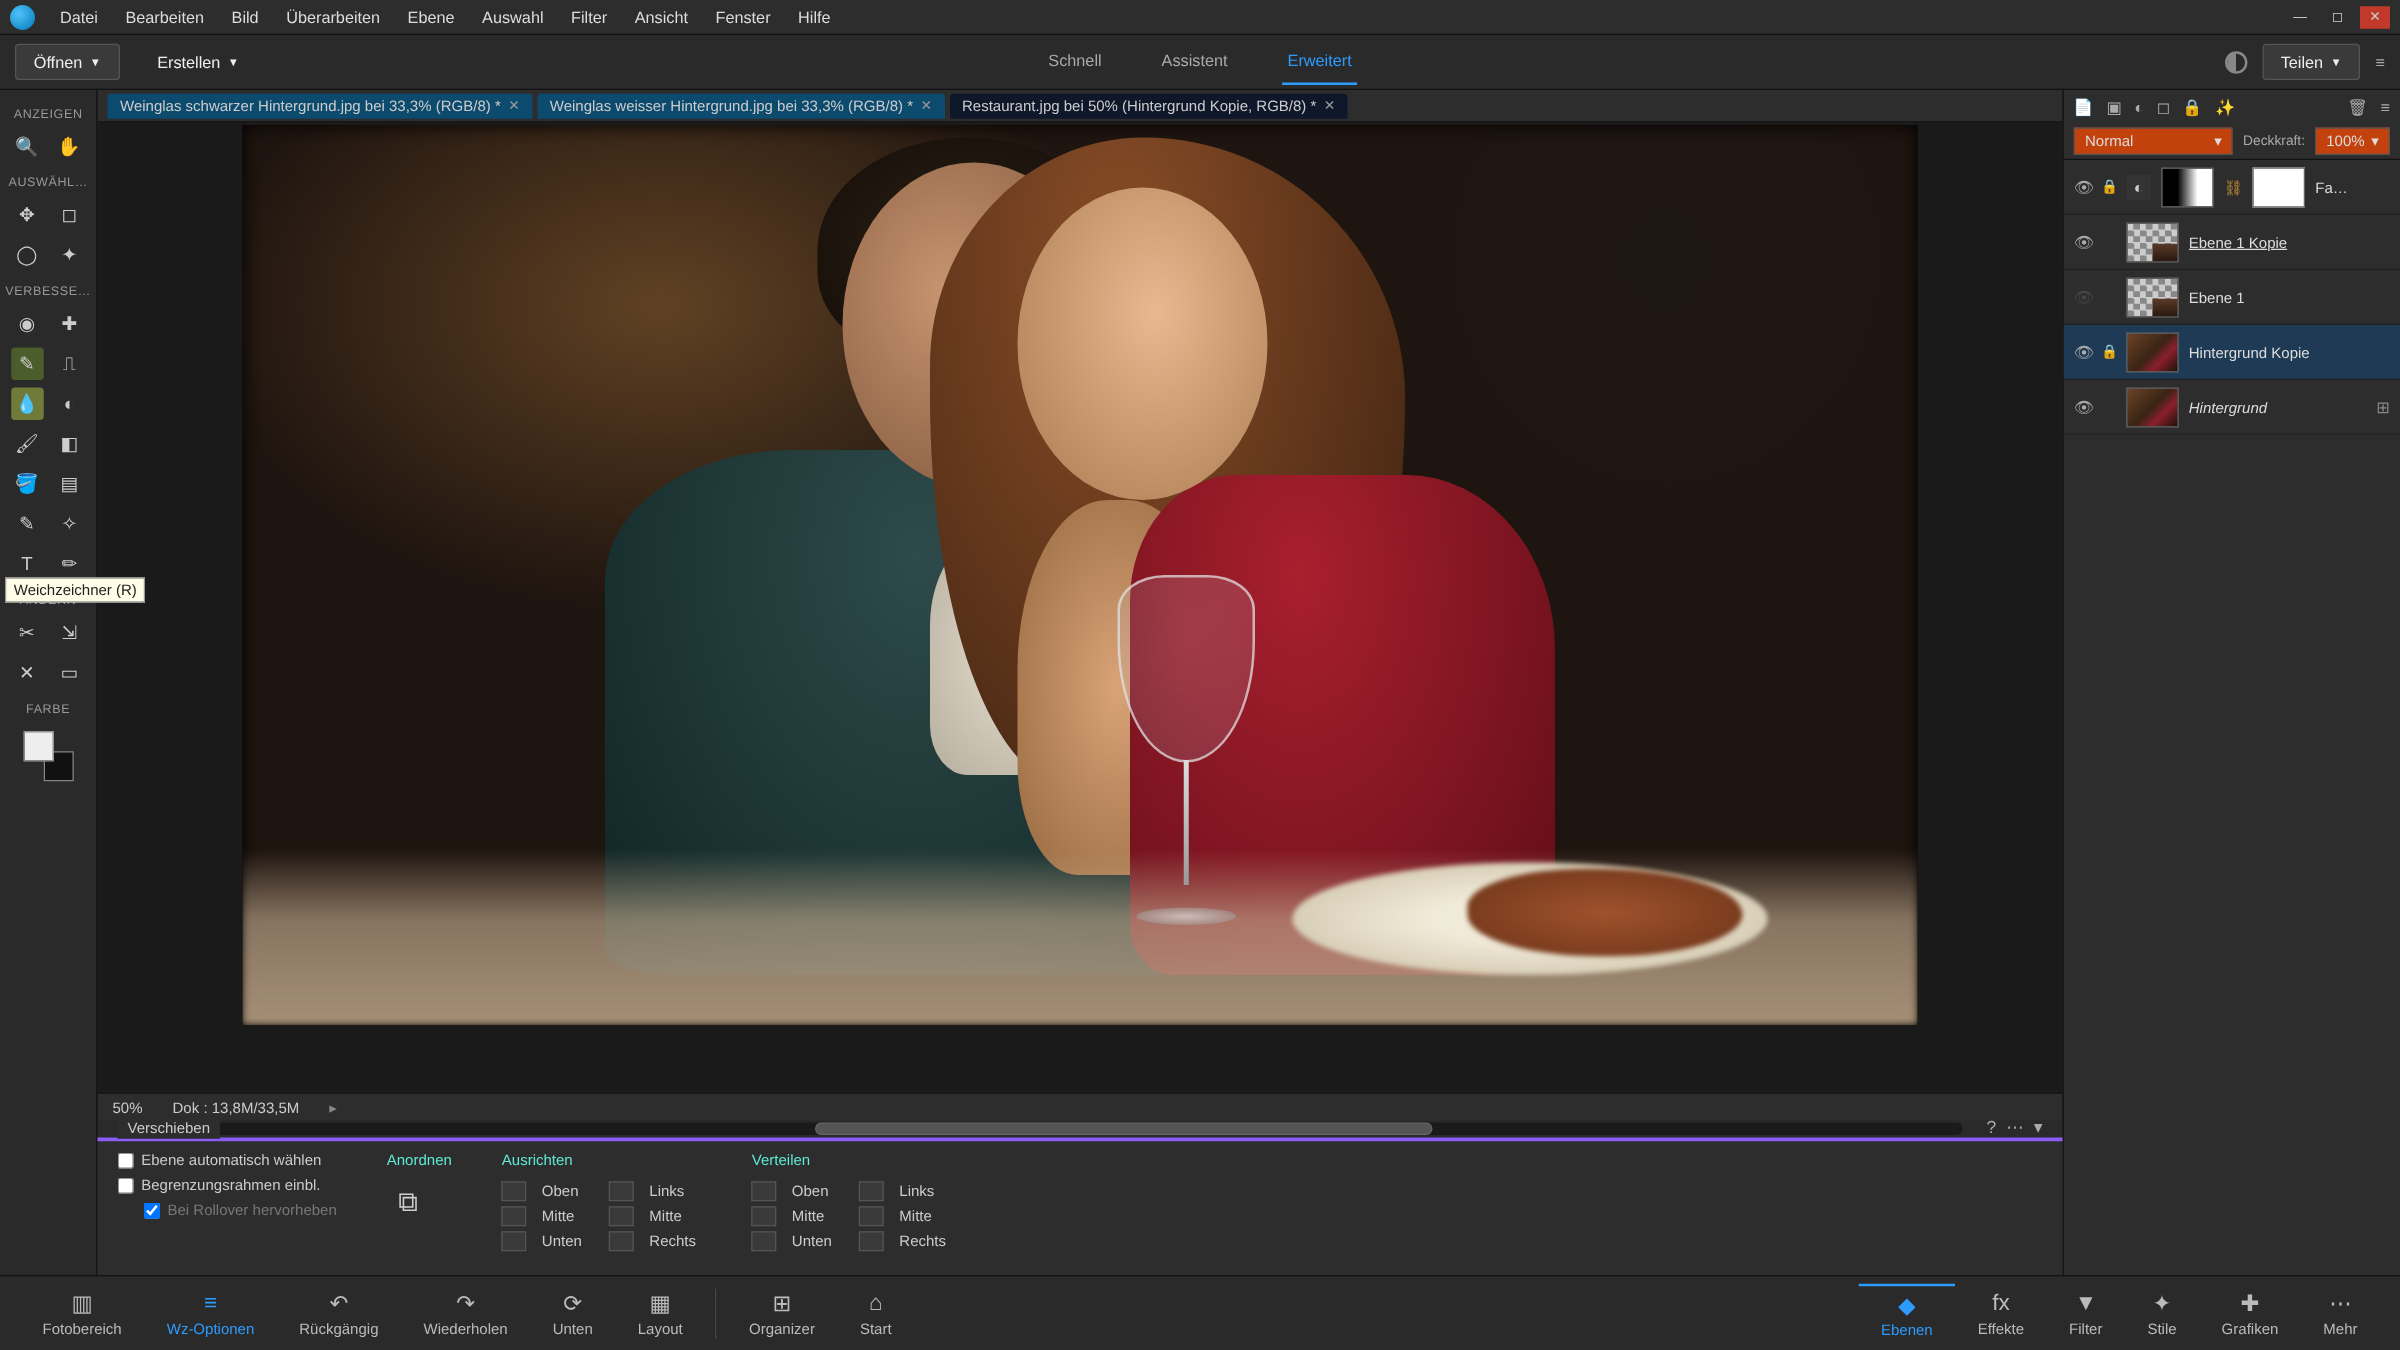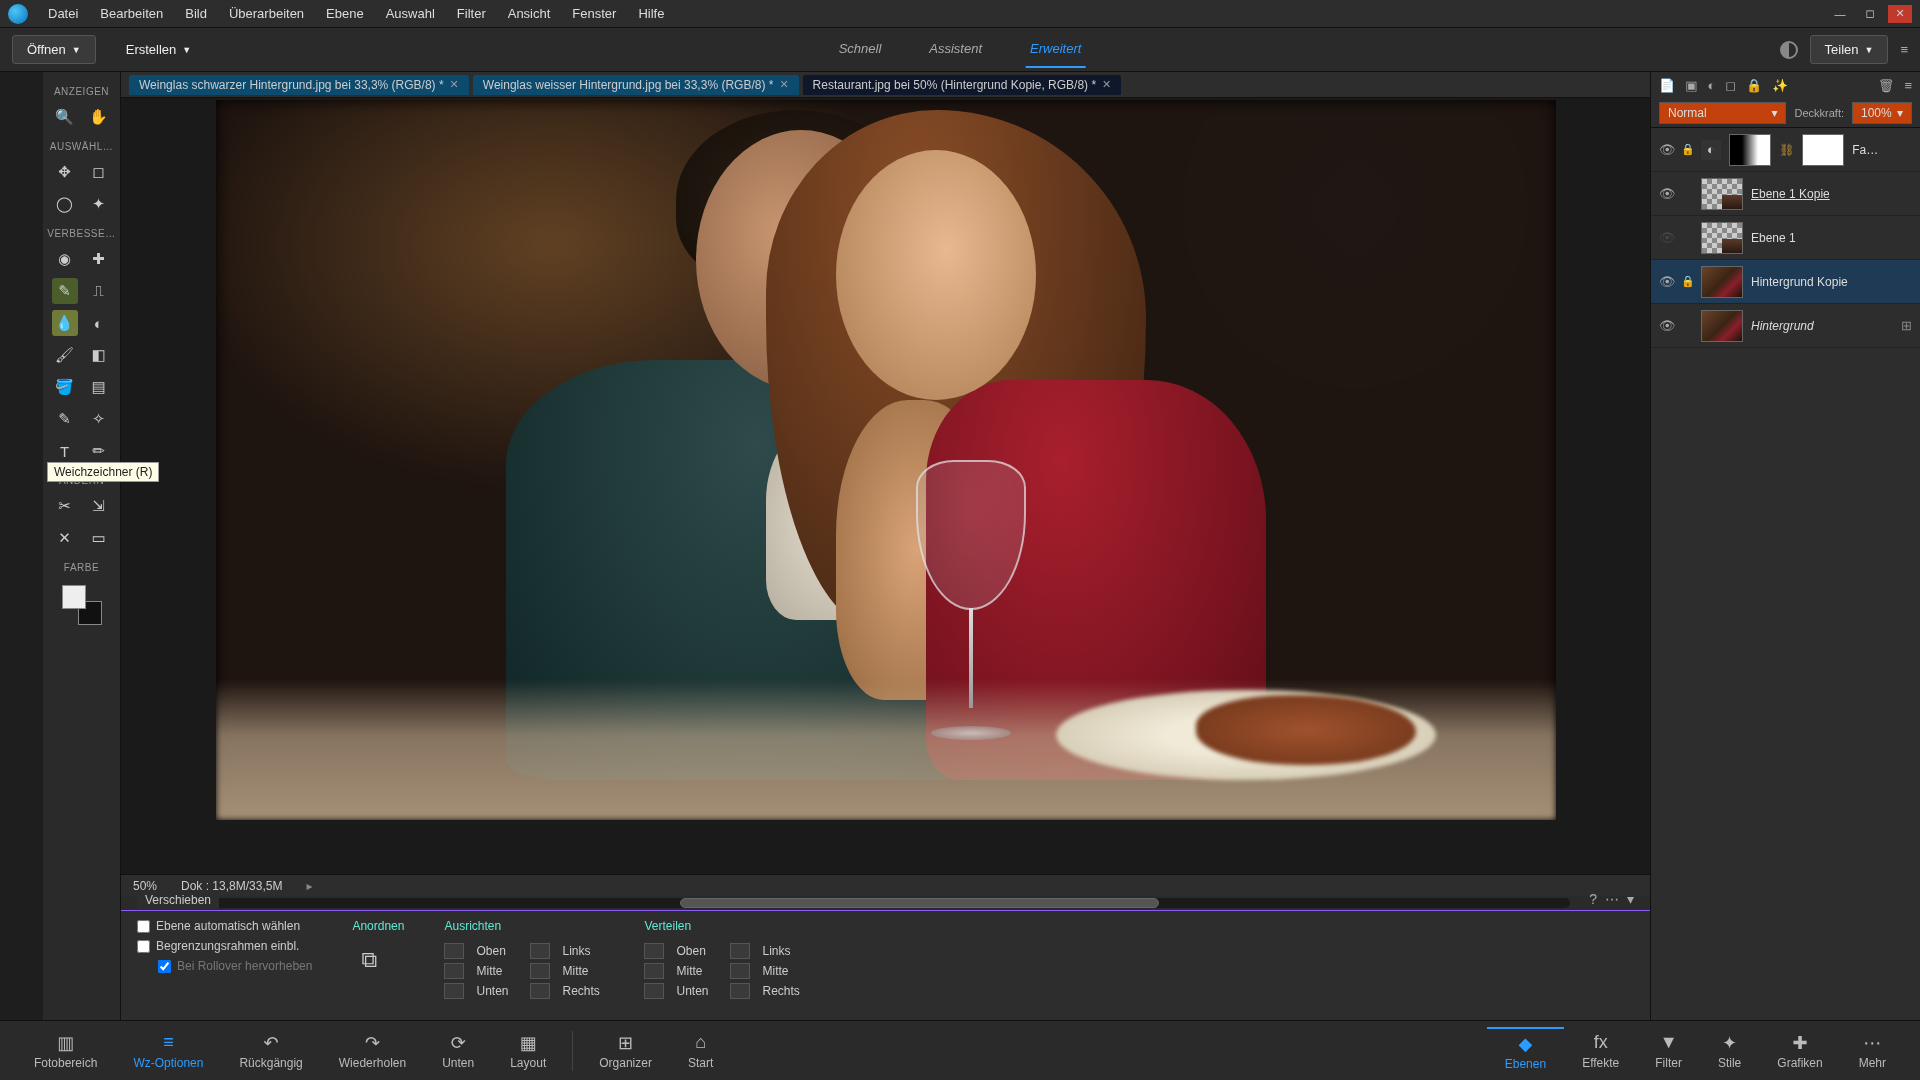--- a/index.html
+++ b/index.html
@@ -12,27 +12,27 @@
 .menubar .item { padding: 4px 10px; color: #ddd; cursor: default; }
 .menubar .spacer { flex: 1; }
 .winbtn { width: 24px; height: 18px; margin-left: 4px; display: flex; align-items: center; justify-content: center; color: #ccc; font-size: 11px; }
 .winbtn.close { background: #c0392b; }
 
 
 .actionbar { height: 44px; background: #2a2a2a; display: flex; align-items: center; padding: 0 12px; border-bottom: 1px solid #111; }
 .btn { background: #3a3a3a; border: 1px solid #555; padding: 6px 14px; color: #eee; border-radius: 3px; display: flex; align-items: center; gap: 6px; }
 .btn .caret { font-size: 9px; }
 .modes { position: absolute; left: 50%; transform: translateX(-50%); display: flex; gap: 40px; }
-.mode { color: #aaa; padding: 10px 4px; font-style: italic; }
+.mode { color: #aaa; padding: 10px 4px; }
 .mode.active { color: #2e9bff; border-bottom: 2px solid #2e9bff; }
 .actionbar .right { margin-left: auto; display: flex; align-items: center; gap: 12px; }
 .circle-icon { width: 18px; height: 18px; border: 2px solid #888; border-radius: 50%; background: linear-gradient(90deg, #888 50%, transparent 50%); }
 
 
-.main { flex: 1; display: flex; min-height: 0; margin-left: 43px; }
+.main { flex: 1; display: flex; min-height: 0; }
 
 
 .toolbox { width: 78px; background: #2a2a2a; border-right: 1px solid #111; display: flex; flex-direction: column; align-items: center; padding-top: 6px; position: relative; }
 .toolbox .section { font-size: 10px; letter-spacing: 0.5px; color: #999; margin: 8px 0 4px; text-align: center; }
 .tool-row { display: flex; gap: 8px; margin: 3px 0; }
 .tool { width: 26px; height: 26px; display: flex; align-items: center; justify-content: center; color: #ccc; border-radius: 3px; font-size: 15px; }
 .tool.sel { background: #4b5d2a; }
 .tool.hl { background: #707b3a; }
 .tooltip { position: absolute; left: 4px; top: 390px; background: #fffde7; color: #222; padding: 2px 6px; font-size: 12px; border: 1px solid #999; white-space: nowrap; z-index: 10; }
 .swatch-wrap { position: relative; width: 40px; height: 40px; margin-top: 8px; }
@@ -91,21 +91,21 @@
 .thumb.photo { background: linear-gradient(135deg, #6b4328 0%, #3a2414 50%, #8a1f2a 70%, #1a1208 100%); }
 .mask { width: 42px; height: 32px; background: #fff; border: 1px solid #666; }
 .mask.grad { background: linear-gradient(90deg, #000 0%, #000 30%, #fff 70%, #fff 100%); }
 .layer .name { font-size: 12px; color: #ddd; flex: 1; white-space: nowrap; overflow: hidden; }
 .layer .name.ul { text-decoration: underline; }
 .layer .name.it { font-style: italic; }
 .link-icon { font-size: 12px; color: #cc9933; }
 .smallicon { width: 20px; height: 20px; display: flex; align-items: center; justify-content: center; background: #333; }
 
 
-.options { height: 110px; background: #2d2d2d; border-top: 1px solid #8b5cf6; display: flex; padding: 8px 16px; gap: 40px; position: relative; }
+.options { height: 110px; background: #2d2d2d; border-top: 3px solid #8b5cf6; display: flex; padding: 8px 16px; gap: 40px; position: relative; }
 .options .title { position: absolute; top: -20px; left: 16px; font-size: 12px; color: #ccc; background: #2d2d2d; padding: 2px 8px; }
 .opt-col { display: flex; flex-direction: column; gap: 6px; }
 .opt-head { font-size: 12px; color: #5eead4; margin-bottom: 4px; }
 .chk { display: flex; align-items: center; gap: 6px; font-size: 12px; color: #ccc; }
 .chk input { width: 13px; height: 13px; }
 .chk.dim { color: #777; padding-left: 21px; }
 .btn-grid { display: flex; flex-direction: column; gap: 4px; }
 .btn-row { display: flex; gap: 12px; align-items: center; }
 .mini-btn { width: 20px; height: 16px; background: #3a3a3a; border: 1px solid #555; }
 .opt-label { font-size: 12px; color: #ccc; min-width: 42px; }

